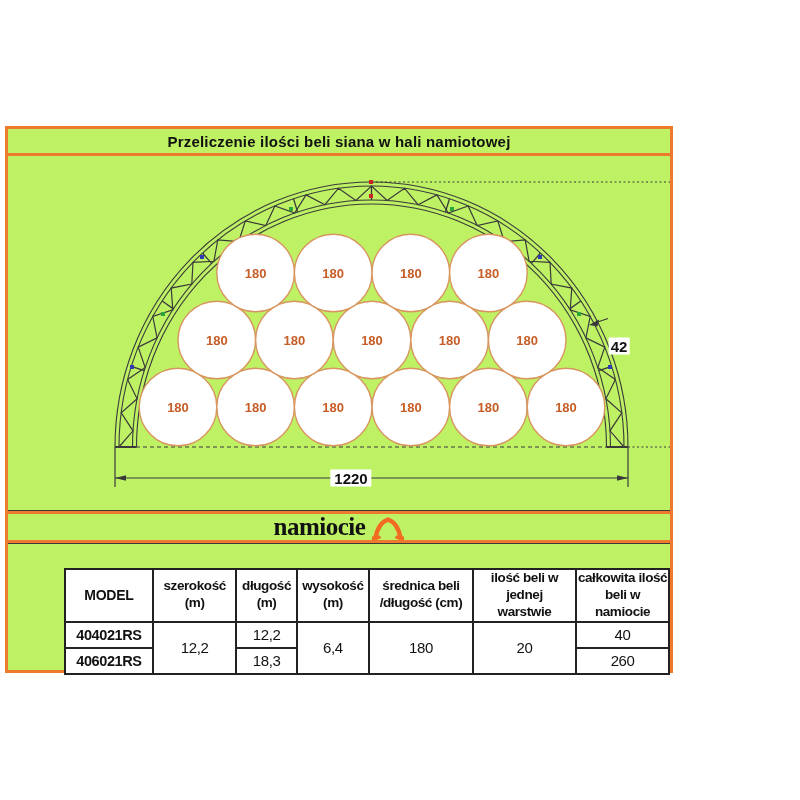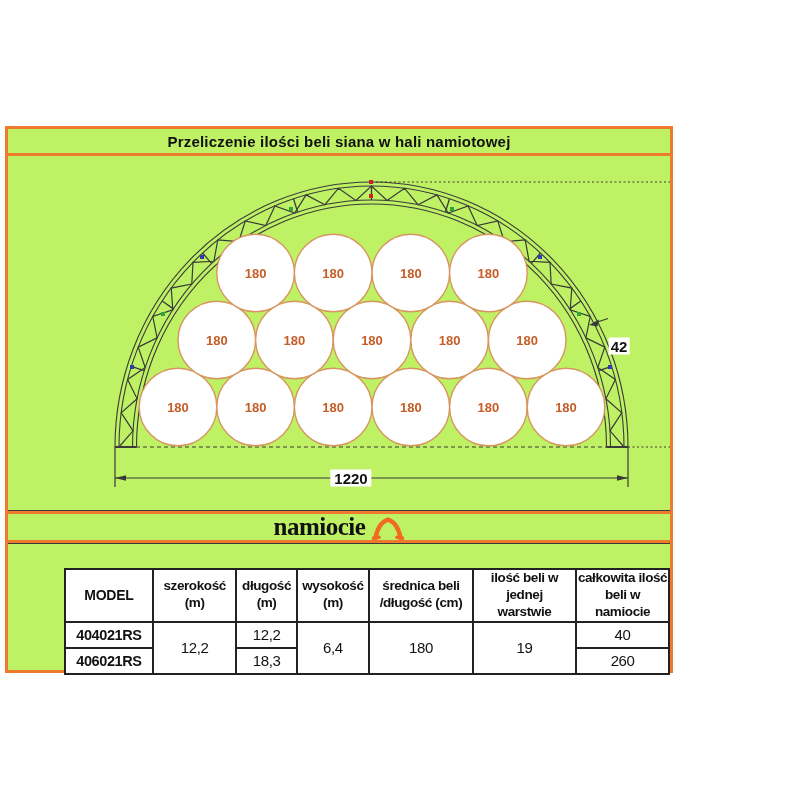--- a/index.html
+++ b/index.html
@@ -182,21 +182,21 @@
           <div>całkowita ilość</div>
           <div>beli w namiocie</div>
         </th>
       </tr>
       <tr>
         <td class="model">404021RS</td>
         <td class="num" rowspan="2">12,2</td>
         <td class="num">12,2</td>
         <td class="num" rowspan="2">6,4</td>
         <td class="num" rowspan="2">180</td>
-        <td class="num" rowspan="2">19</td>
+        <td class="num" rowspan="2">20</td>
         <td class="num">40</td>
       </tr>
       <tr>
         <td class="model">406021RS</td>
         <td class="num">18,3</td>
         <td class="num">260</td>
       </tr>
     </tbody>
       </table>
   </div>

